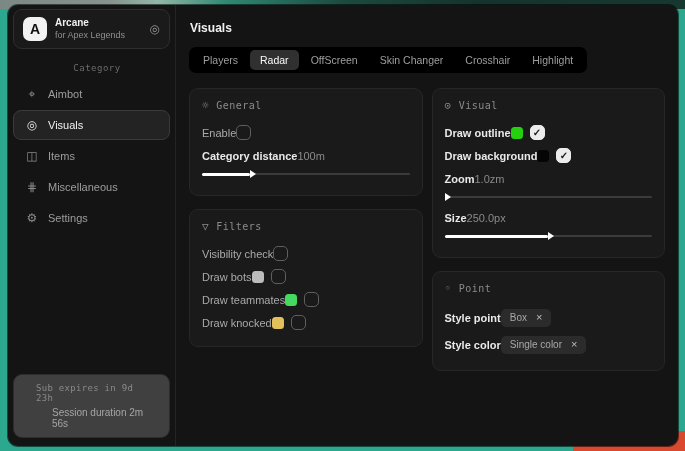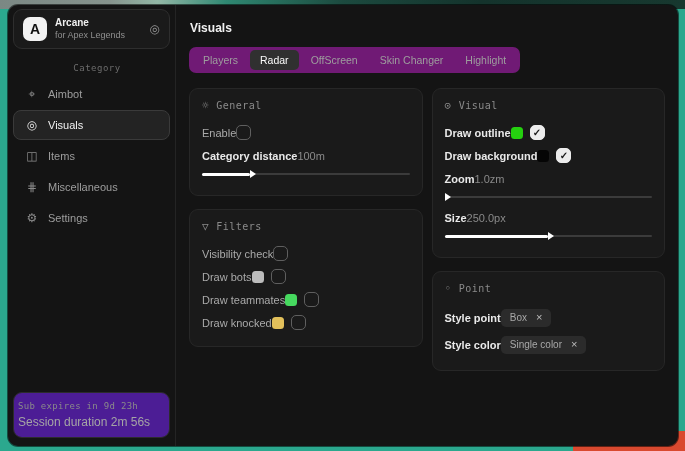--- a/index.html
+++ b/index.html
@@ -22,29 +22,29 @@
   .app-name { font-size:10px; font-weight:bold; color:#efefef; line-height:1.25; }
   .app-sub { font-size:9px; color:#8f8f8f; font-family:Liberation Sans, sans-serif; line-height:1.3; }
   .head-ico { margin-left:auto; color:#9a9a9a; font-size:12px; }
   .cat-label { font-family:"DejaVu Sans Mono", monospace; font-size:9px; color:#6c6c6c; letter-spacing:.5px;
     margin:14px 0 6px 11px;text-align:center; }
   .nav-item { display:flex; align-items:center; gap:9px; color:#9d9d9d; font-size:11px;
     padding:7px 11px; border-radius:8px; border:1px solid transparent; margin-bottom:1px; cursor:default; }
   .nav-item .ico { font-size:12px; width:14px; text-align:center; color:#8a8a8a; }
   .nav-item.active { background:#232323; border-color:#3a3a3a; color:#f1f1f1; }
   .nav-item.active .ico { color:#e8e8e8; }
-  .side-foot { margin-top:auto; border:1px solid #2c2c2c; background:#4c1d95; border-radius:9px; padding:8px 4px; }
+  .side-foot { margin-top:auto; border:1px solid #2c2c2c; background:#404040; border-radius:9px; padding:8px 22px; }
   .foot-l1 { font-family:"DejaVu Sans Mono", monospace; font-size:9px; color:#8a8a8a; letter-spacing:.3px; margin-bottom:4px; }
-  .foot-l2 { font-size:12px; color:#a5a5a5; }
+  .foot-l2 { font-size:10px; color:#a5a5a5;margin-left:16px; }
 
   
   .main { flex:1; display:flex; flex-direction:column; padding:13px 13px 0 13px; overflow:hidden; }
   .page-title { font-size:12px; font-weight:bold; color:#f0f0f0; margin:3px 0 12px 1px; }
   .tabbar { display:inline-flex; align-self:flex-start; align-items:flex-end; gap:2px;
-    background:#701a75; border-radius:7px; padding:3px 4px; }
+    background:#000000; border-radius:7px; padding:3px 4px; }
   .tab { font-size:10.5px; color:#9e9e9e; padding:4px 10px; border-radius:5px; white-space:nowrap; cursor:default; }
   .tab.active { background:#303030; color:#fafafa; }
 
   .content { display:flex; gap:9px; margin-top:15px; align-items:flex-start; }
   .col { flex:1; display:flex; flex-direction:column; gap:13px; min-width:0; }
   .panel { background:#1a1a1a; border:1px solid #272727; border-radius:9px; padding:10px 12px 12px 12px; }
   .p-head { display:flex; align-items:center; gap:7px; font-family:"DejaVu Sans Mono", monospace;
     font-size:10px; color:#8b8b8b; letter-spacing:.5px; margin-bottom:9px; }
   .p-head .ico { font-size:11px; }
   .row { display:flex; align-items:center; justify-content:flex-start; min-height:23px; }
@@ -118,20 +118,21 @@
     </div>
 
     <div class="main">
       <div class="page-title">Visuals</div>
 
       <div class="tabbar">
         <div class="tab">Players</div>
         <div class="tab active">Radar</div>
         <div class="tab">OffScreen</div>
         <div class="tab">Skin Changer</div>
+        <div class="tab">Crosshair</div>
         <div class="tab">Highlight</div>
       </div>
 
       <div class="content">
 
         <div class="col">
 
           <div class="panel">
             <div class="p-head">
               <span class="ico">☼</span>

